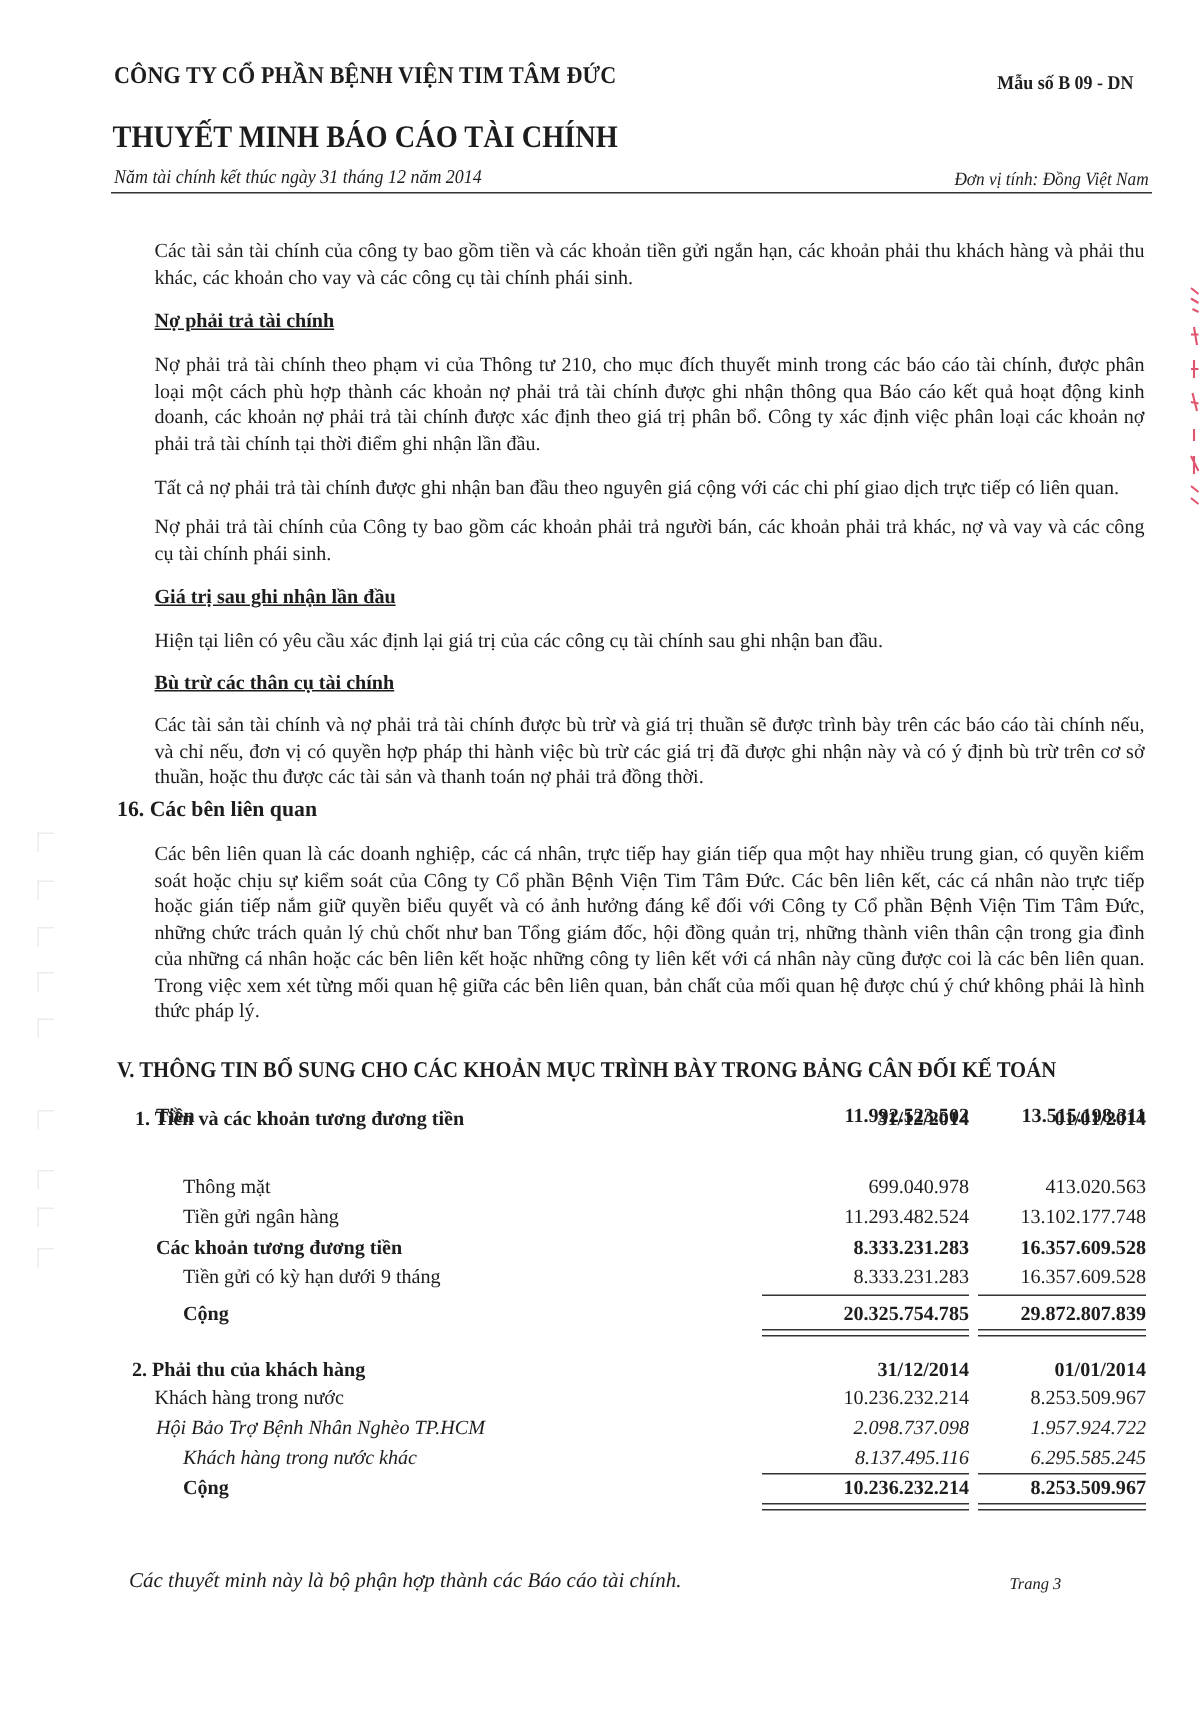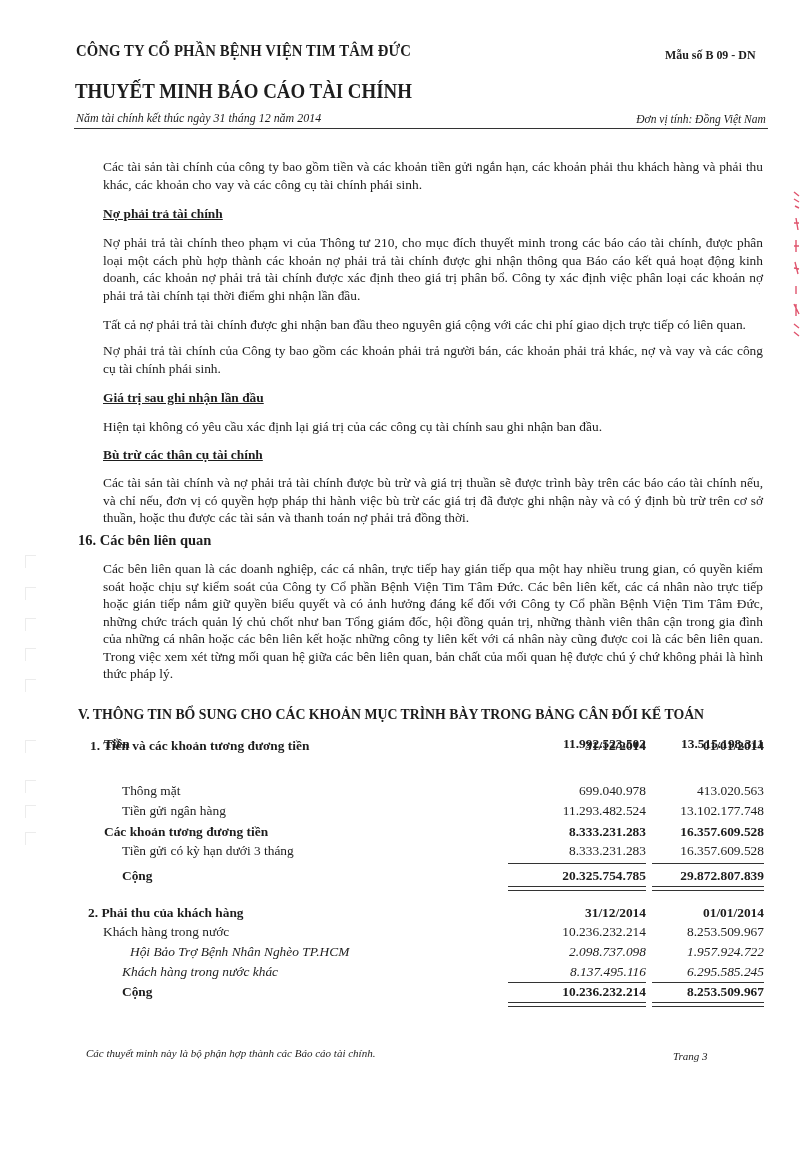--- a/index.html
+++ b/index.html
@@ -23,21 +23,21 @@
     .tbl-row { position: absolute; left: 0; width: 800px; height: 18px; font-size: 13.4px; }
     .tbl-row .lbl { position: absolute; white-space: nowrap; }
     .tbl-row .v1, .tbl-row .v2 { position: absolute; text-align: right; width: 160px; }
     .tbl-row .v1 { left: 486px; }
     .tbl-row .v2 { left: 604px; }
     .bold { font-weight: bold; }
     .ital { font-style: italic; }
     .rule-single { position: absolute; height: 0; border-top: 1.2px solid #333; }
     .rule-double { position: absolute; height: 3px; border-top: 1.2px solid #333; border-bottom: 1.2px solid #333; }
 
-    .footer-note { left: 86px; top: 1047px; font-size: 11px; font-style: italic; }
+    .footer-note { left: 86px; top: 1047px; font-size: 14px; font-style: italic; }
     .page-no { left: 673px; top: 1050px; font-size: 11px; font-style: italic; }
 
     .stamp { left: 793px; top: 190px; width: 7px; height: 150px; }
     .ghost { position: absolute; left: 25px; width: 10px; height: 12px; border-left: 1px solid #ececec; border-top: 1px solid #ececec; }
   </style>
 </head>
 <body>
 
 <div class="abs company">CÔNG TY CỔ PHẦN BỆNH VIỆN TIM TÂM ĐỨC</div>
 <div class="abs form-no">Mẫu số B 09 - DN</div>
@@ -67,21 +67,21 @@
 <div class="ghost" style="top:780px"></div>
 <div class="ghost" style="top:805px"></div>
 <div class="ghost" style="top:832px"></div>
 
 <div class="abs para" style="top:158px">Các tài sản tài chính của công ty bao gồm tiền và các khoản tiền gửi ngắn hạn, các khoản phải thu khách hàng và phải thu khác, các khoản cho vay và các công cụ tài chính phái sinh.</div>
 <div class="abs sub-heading" style="top:206px">Nợ phải trả tài chính</div>
 <div class="abs para" style="top:234px">Nợ phải trả tài chính theo phạm vi của Thông tư 210, cho mục đích thuyết minh trong các báo cáo tài chính, được phân loại một cách phù hợp thành các khoản nợ phải trả tài chính được ghi nhận thông qua Báo cáo kết quả hoạt động kinh doanh, các khoản nợ phải trả tài chính được xác định theo giá trị phân bổ. Công ty xác định việc phân loại các khoản nợ phải trả tài chính tại thời điểm ghi nhận lần đầu.</div>
 <div class="abs para" style="top:316px">Tất cả nợ phải trả tài chính được ghi nhận ban đầu theo nguyên giá cộng với các chi phí giao dịch trực tiếp có liên quan.</div>
 <div class="abs para" style="top:342px">Nợ phải trả tài chính của Công ty bao gồm các khoản phải trả người bán, các khoản phải trả khác, nợ và vay và các công cụ tài chính phái sinh.</div>
 <div class="abs sub-heading" style="top:390px">Giá trị sau ghi nhận lần đầu</div>
-<div class="abs para" style="top:418px">Hiện tại không có yêu cầu xác định lại giá trị của các công cụ tài chính sau ghi nhận ban đầu.</div>
+<div class="abs para" style="top:418px">Hiện tại liên có yêu cầu xác định lại giá trị của các công cụ tài chính sau ghi nhận ban đầu.</div>
 <div class="abs sub-heading" style="top:447px">Bù trừ các thân cụ tài chính</div>
 <div class="abs para" style="top:474px">Các tài sản tài chính và nợ phải trả tài chính được bù trừ và giá trị thuần sẽ được trình bày trên các báo cáo tài chính nếu, và chỉ nếu, đơn vị có quyền hợp pháp thi hành việc bù trừ các giá trị đã được ghi nhận này và có ý định bù trừ trên cơ sở thuần, hoặc thu được các tài sản và thanh toán nợ phải trả đồng thời.</div>
 <div class="abs sec-heading" style="top:532px">16. Các bên liên quan</div>
 <div class="abs para" style="top:560px">Các bên liên quan là các doanh nghiệp, các cá nhân, trực tiếp hay gián tiếp qua một hay nhiều trung gian, có quyền kiểm soát hoặc chịu sự kiểm soát của Công ty Cổ phần Bệnh Viện Tim Tâm Đức. Các bên liên kết, các cá nhân nào trực tiếp hoặc gián tiếp nắm giữ quyền biểu quyết và có ảnh hưởng đáng kể đối với Công ty Cổ phần Bệnh Viện Tim Tâm Đức, những chức trách quản lý chủ chốt như ban Tổng giám đốc, hội đồng quản trị, những thành viên thân cận trong gia đình của những cá nhân hoặc các bên liên kết hoặc những công ty liên kết với cá nhân này cũng được coi là các bên liên quan. Trong việc xem xét từng mối quan hệ giữa các bên liên quan, bản chất của mối quan hệ được chú ý chứ không phải là hình thức pháp lý.</div>
 <div class="abs part-heading" style="top:706px">V. THÔNG TIN BỔ SUNG CHO CÁC KHOẢN MỤC TRÌNH BÀY TRONG BẢNG CÂN ĐỐI KẾ TOÁN</div>
 
 <div>
   <div class="tbl-row bold" style="top:738px">
     <span class="lbl" style="left:90px">1. Tiền và các khoản tương đương tiền</span>
     <span class="v1">31/12/2014</span>
@@ -101,21 +101,21 @@
     <span class="lbl" style="left:122px">Tiền gửi ngân hàng</span>
     <span class="v1">11.293.482.524</span>
     <span class="v2">13.102.177.748</span>
   </div>
   <div class="tbl-row bold" style="top:824px">
     <span class="lbl" style="left:104px">Các khoản tương đương tiền</span>
     <span class="v1">8.333.231.283</span>
     <span class="v2">16.357.609.528</span>
   </div>
   <div class="tbl-row" style="top:843px">
-    <span class="lbl" style="left:122px">Tiền gửi có kỳ hạn dưới 3 tháng</span>
+    <span class="lbl" style="left:122px">Tiền gửi có kỳ hạn dưới 9 tháng</span>
     <span class="v1">8.333.231.283</span>
     <span class="v2">16.357.609.528</span>
   </div>
   <div class="rule-single" style="left:508px; width:138px; top:863px"></div>
   <div class="rule-single" style="left:652px; width:112px; top:863px"></div>
   <div class="tbl-row bold" style="top:868px">
     <span class="lbl" style="left:122px">Cộng</span>
     <span class="v1">20.325.754.785</span>
     <span class="v2">29.872.807.839</span>
   </div>
@@ -128,21 +128,21 @@
     <span class="lbl" style="left:88px">2. Phải thu của khách hàng</span>
     <span class="v1">31/12/2014</span>
     <span class="v2">01/01/2014</span>
   </div>
   <div class="tbl-row" style="top:924px">
     <span class="lbl" style="left:103px">Khách hàng trong nước</span>
     <span class="v1">10.236.232.214</span>
     <span class="v2">8.253.509.967</span>
   </div>
   <div class="tbl-row ital" style="top:944px">
-    <span class="lbl" style="left:130px">Hội Bảo Trợ Bệnh Nhân Nghèo TP.HCM</span>
+    <span class="lbl" style="left:104px">Hội Bảo Trợ Bệnh Nhân Nghèo TP.HCM</span>
     <span class="v1">2.098.737.098</span>
     <span class="v2">1.957.924.722</span>
   </div>
   <div class="tbl-row ital" style="top:964px">
     <span class="lbl" style="left:122px">Khách hàng trong nước khác</span>
     <span class="v1">8.137.495.116</span>
     <span class="v2">6.295.585.245</span>
   </div>
   <div class="rule-single" style="left:508px; width:138px; top:982px"></div>
   <div class="rule-single" style="left:652px; width:112px; top:982px"></div>

